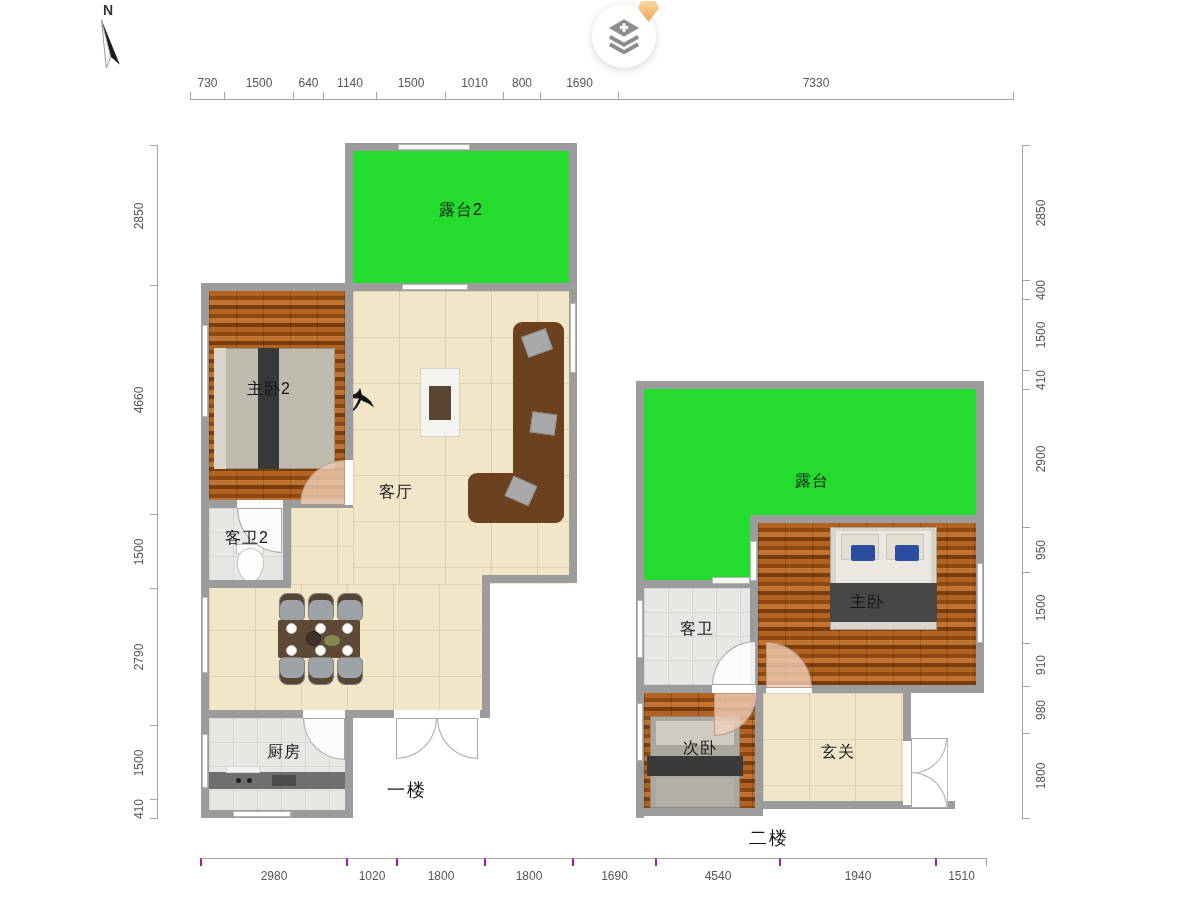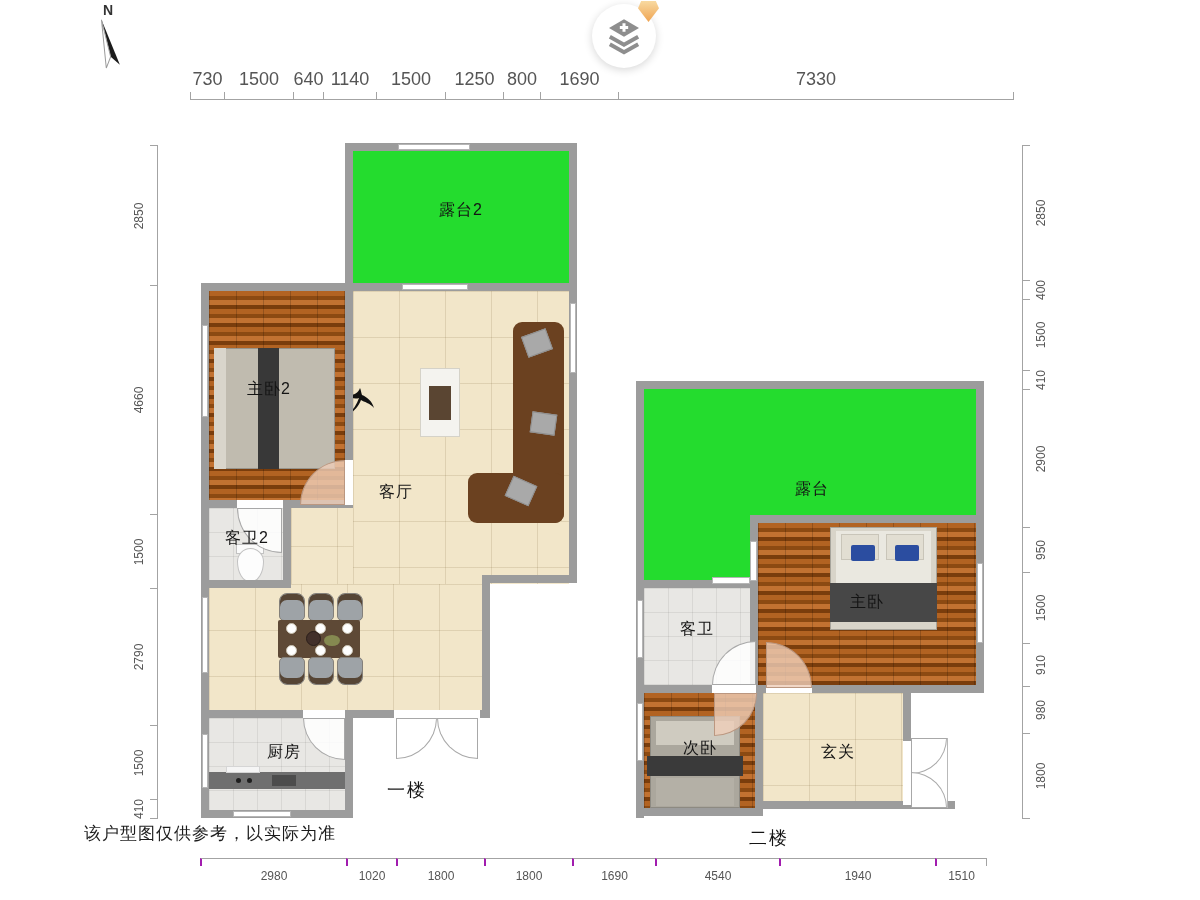--- a/index.html
+++ b/index.html
@@ -37,21 +37,21 @@
   .lbl{position:absolute;transform:translate(-50%,-50%);font-size:16px;line-height:1;
        color:#141414;white-space:nowrap;letter-spacing:1px;font-weight:500;}
   .floor-lbl{font-size:18px;letter-spacing:2px;}
   .disclaimer{position:absolute;font-size:17px;color:#1c1c1c;letter-spacing:1px;}
   
   .ruler{position:absolute;}
   .ruler-top{left:190px;top:92px;display:flex;height:8px;}
   .ruler-top .seg{position:relative;box-sizing:border-box;border-left:1px solid #a3a3a3;border-bottom:1px solid #a3a3a3;}
   .ruler-top .seg:last-child{border-right:1px solid #a3a3a3;}
   .ruler-top .seg span{position:absolute;bottom:9px;left:50%;transform:translateX(-50%);
-       font-size:18px;color:#555;}
+       font-size:12px;color:#555;}
   .ruler-bottom{left:200px;top:858px;display:flex;height:8px;}
   .ruler-bottom .seg{position:relative;box-sizing:border-box;border-left:2px solid #a21caf;border-top:1px solid #a3a3a3;}
   .ruler-bottom .seg:last-child{border-right:1px solid #a3a3a3;}
   .ruler-bottom .seg span{position:absolute;top:10px;left:50%;transform:translateX(-50%);
        font-size:12px;color:#555;}
   .ruler-left{left:150px;top:145px;width:8px;}
   .ruler-left .seg{position:relative;box-sizing:border-box;border-top:1px solid #a3a3a3;border-right:1px solid #a3a3a3;}
   .ruler-left .seg:last-child{border-bottom:1px solid #a3a3a3;}
   .ruler-left .seg span{position:absolute;right:11px;top:50%;transform:translateY(-50%) rotate(180deg);
        writing-mode:vertical-rl;font-size:12px;color:#555;}
@@ -232,21 +232,21 @@
     <div class="open" style="left:712px;top:685px;width:44px;height:8px;"></div>
     <div class="door d-tl" style="left:712px;top:641px;width:44px;height:44px;"></div>
     <div class="door door-pink d-br" style="left:714px;top:693px;width:43px;height:43px;"></div>
     <div class="open" style="left:766px;top:685px;width:46px;height:8px;"></div>
     <div class="door door-pink d-tr" style="left:766px;top:642px;width:46px;height:46px;"></div>
     <div class="open" style="left:903px;top:741px;width:8px;height:64px;"></div>
     <div class="abs" style="left:911px;top:738px;width:37px;height:70px;background:#fff;border:1px solid #b9b9b9;box-sizing:border-box;"></div>
     <div class="door d-br" style="left:911px;top:738px;width:36px;height:36px;"></div>
     <div class="door d-tr" style="left:911px;top:772px;width:36px;height:36px;"></div>
 
-    <div class="lbl" style="left:812px;top:481px;margin-top:8px;">露台</div>
+    <div class="lbl" style="left:812px;top:481px;">露台</div>
     <div class="lbl" style="left:697px;top:629px;">客卫</div>
     <div class="lbl" style="left:867px;top:602px;">主卧</div>
     <div class="lbl" style="left:700px;top:748px;">次卧</div>
     <div class="lbl" style="left:838px;top:752px;">玄关</div>
     <div class="lbl floor-lbl" style="left:769px;top:838px;">二楼</div>
   </div>
 
   <div class="ruler ruler-top">
     <div class="seg" style="width:34px;">
         <span>730</span>
@@ -257,21 +257,21 @@
     <div class="seg" style="width:30px;">
         <span>640</span>
       </div>
     <div class="seg" style="width:53px;">
         <span>1140</span>
       </div>
     <div class="seg" style="width:69px;">
         <span>1500</span>
       </div>
     <div class="seg" style="width:58px;">
-        <span>1250</span>
+        <span>1010</span>
       </div>
     <div class="seg" style="width:37px;">
         <span>800</span>
       </div>
     <div class="seg" style="width:78px;">
         <span>1690</span>
       </div>
     <div class="seg" style="width:396px;">
         <span>7330</span>
       </div>
@@ -351,15 +351,14 @@
         <span>4540</span>
       </div>
     <div class="seg" style="width:156px;">
         <span>1940</span>
       </div>
     <div class="seg" style="width:52px;">
         <span>1510</span>
       </div>
   </div>
 
-  <div class="disclaimer" style="left:84px;top:822px;">该户型图仅供参考，以实际为准</div>
 
 </div>
 
 </body></html>

